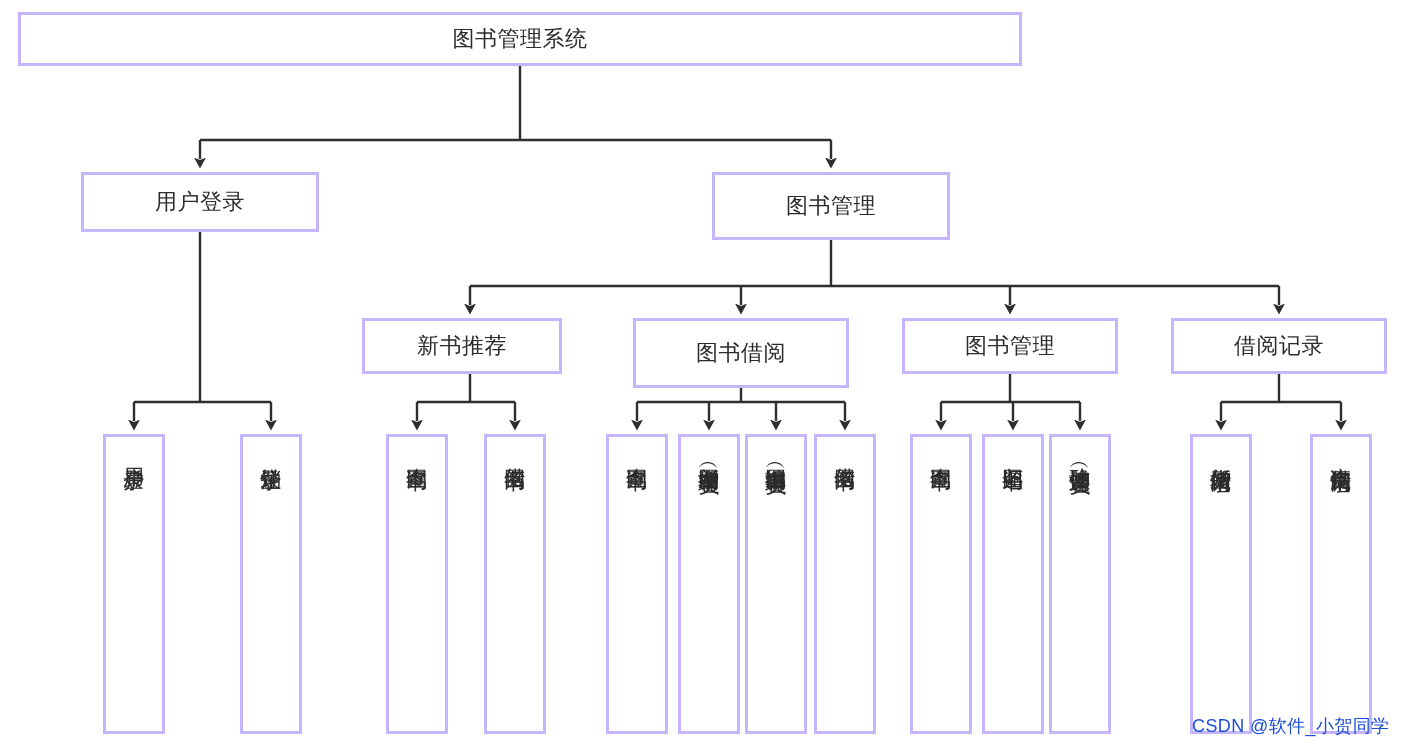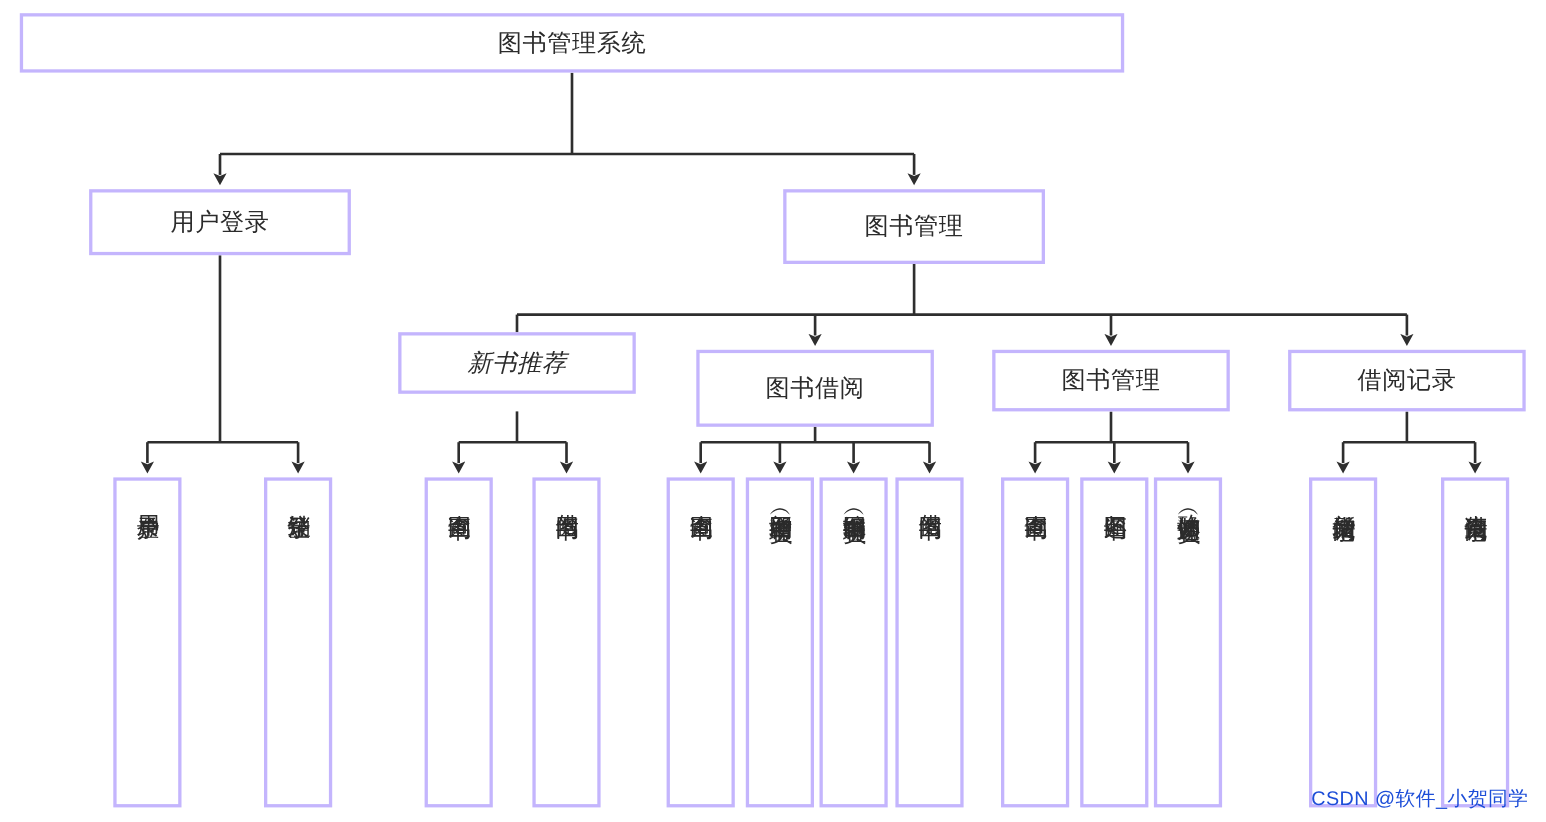--- a/index.html
+++ b/index.html
@@ -114,21 +114,21 @@
   <div id="nodes">
       <div class="node h" style="left: 18px; top: 12px; width: 1004px; height: 54px;">
         <span class="label">图书管理系统</span>
       </div>
       <div class="node h" style="left: 81px; top: 172px; width: 238px; height: 60px;">
         <span class="label">用户登录</span>
       </div>
       <div class="node h" style="left: 712px; top: 172px; width: 238px; height: 68px;">
         <span class="label">图书管理</span>
       </div>
-      <div class="node h" style="left: 362px; top: 302px; width: 216px; height: 56px; font-style: italic;">
+      <div class="node h" style="left: 362px; top: 318px; width: 200px; height: 56px;">
         <span class="label">新书推荐</span>
       </div>
       <div class="node h" style="left: 633px; top: 318px; width: 216px; height: 70px;">
         <span class="label">图书借阅</span>
       </div>
       <div class="node h" style="left: 902px; top: 318px; width: 216px; height: 56px;">
         <span class="label">图书管理</span>
       </div>
       <div class="node h" style="left: 1171px; top: 318px; width: 216px; height: 56px;">
         <span class="label">借阅记录</span>

